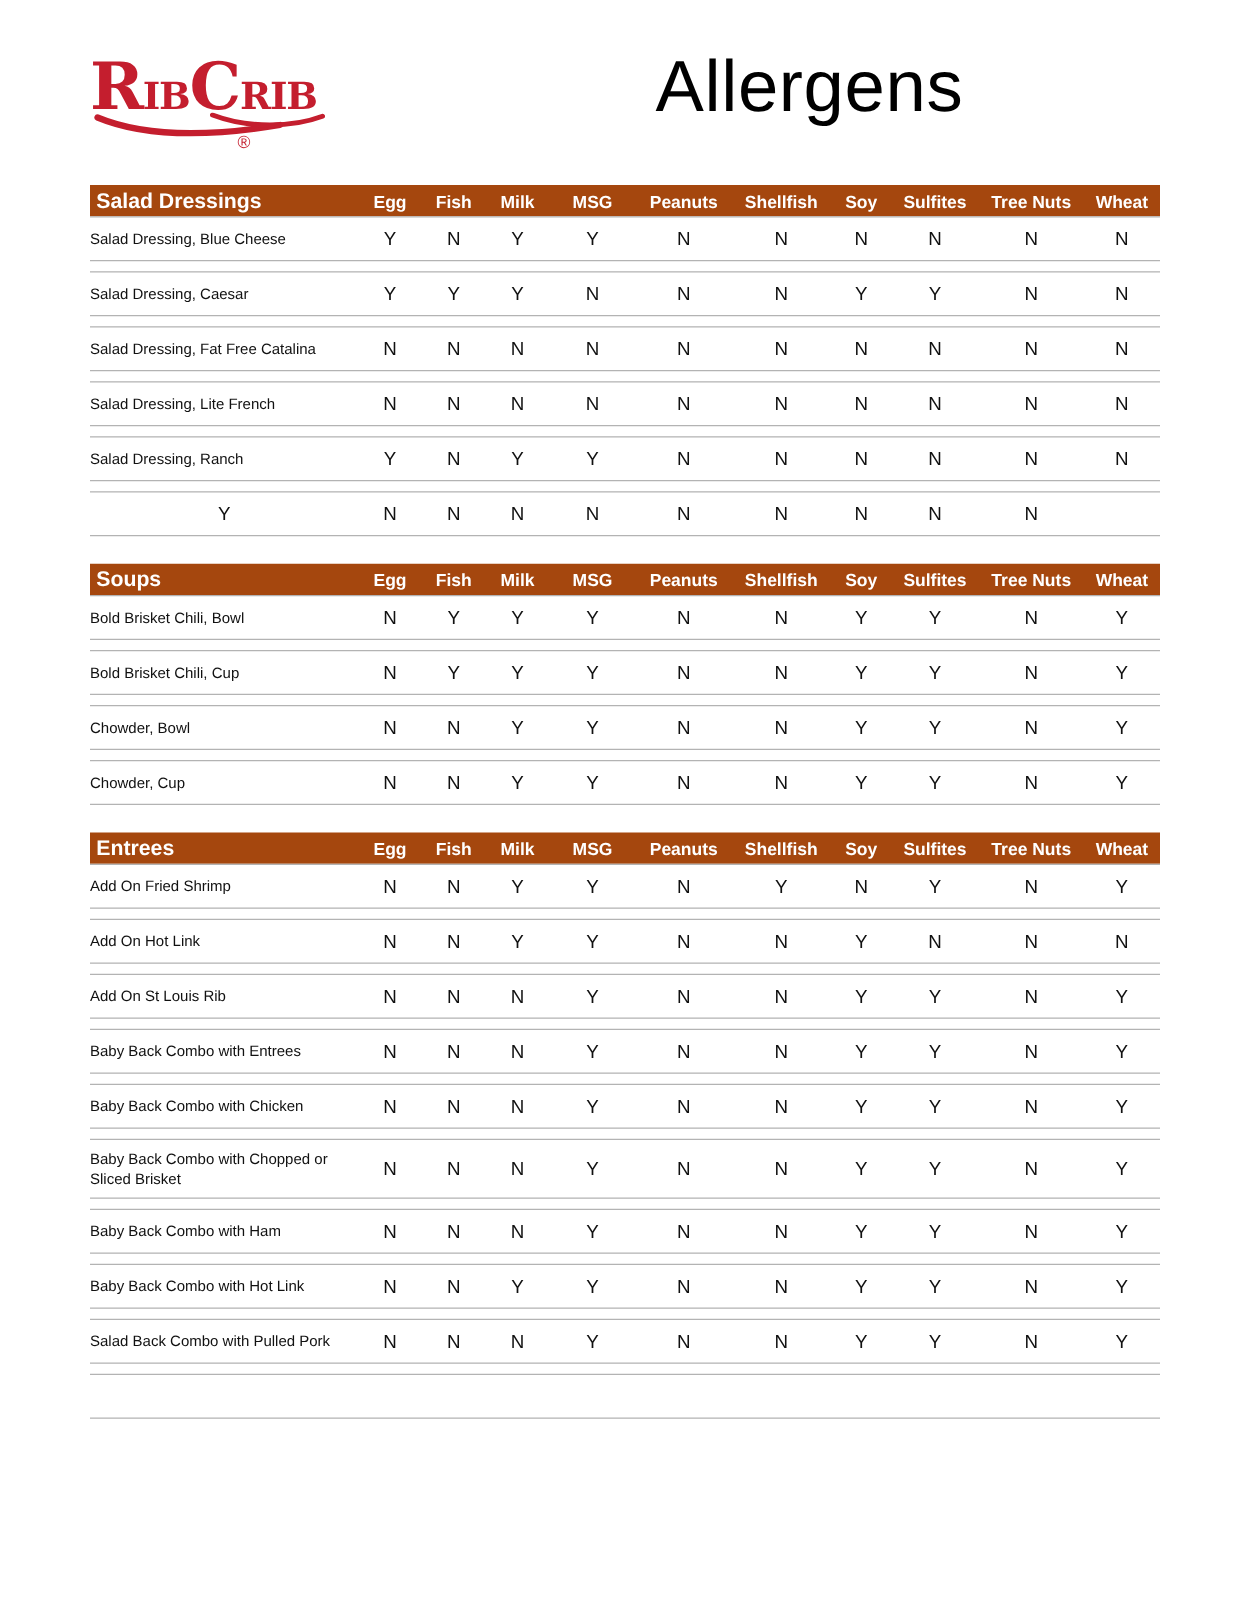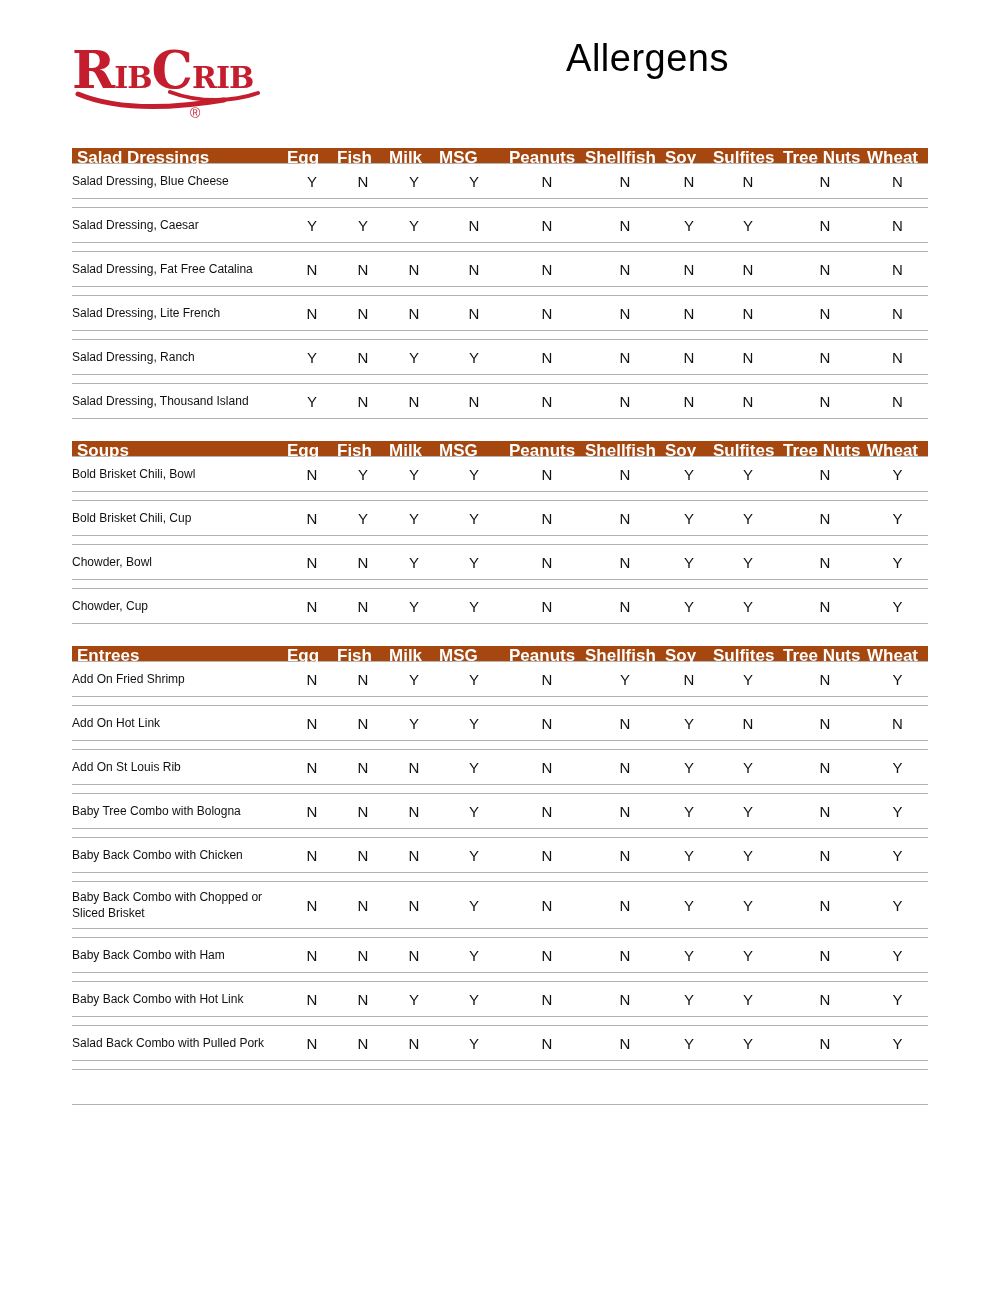--- a/index.html
+++ b/index.html
@@ -44,51 +44,52 @@
     position: absolute;
     left: 118px; top: 68px;
     font-size: 14px;
     font-family: "Liberation Sans", sans-serif;
     font-weight: normal;
   }
   .page-title {
     flex: 1;
     text-align: center;
     padding-left: 80px;
-    font-size: 38px;
+    font-size: 58px;
     font-weight: 400;
     color: #000000;
     letter-spacing: 0.5px;
     line-height: 1.1;
     font-family: "Liberation Sans", sans-serif;
   }
 
   
   .section-header, .table-row {
     display: grid;
     grid-template-columns: 215px 50px 52px 50px 70px 76px 80px 48px 70px 84px 61px;
     align-items: center;
   }
   .allergen-section { margin-bottom: 6px; }
   .allergen-section + .allergen-section { margin-top: 22px; }
 
   .section-header {
     background: #A5470E;
     color: #ffffff;
-    height: 15px;
+    height: 25px;
   }
   .section-title {
     font-size: 17px;
     font-weight: bold;
     padding-left: 5px;
     white-space: nowrap;
   }
   .col-head {
-    font-size: 17px;
+    font-size: 14px;
     font-weight: bold;
+    text-align: center;
     white-space: nowrap;
   }
 
   .table-row {
     border-top: 1px solid #b3b3b3;
     border-bottom: 1px solid #b3b3b3;
     margin-bottom: 8px;
     padding: 7px 0;
     min-height: 36px;
   }
@@ -195,21 +196,20 @@
           <div class="value-cell">Y</div>
           <div class="value-cell">Y</div>
           <div class="value-cell">N</div>
           <div class="value-cell">N</div>
           <div class="value-cell">N</div>
           <div class="value-cell">N</div>
           <div class="value-cell">N</div>
           <div class="value-cell">N</div>
         </div>
         <div class="table-row">
-          <div class="item-name">Salad Dressing, Thousand Island</div>
           <div class="value-cell">Y</div>
           <div class="value-cell">N</div>
           <div class="value-cell">N</div>
           <div class="value-cell">N</div>
           <div class="value-cell">N</div>
           <div class="value-cell">N</div>
           <div class="value-cell">N</div>
           <div class="value-cell">N</div>
           <div class="value-cell">N</div>
           <div class="value-cell">N</div>
@@ -329,21 +329,21 @@
           <div class="value-cell">N</div>
           <div class="value-cell">Y</div>
           <div class="value-cell">N</div>
           <div class="value-cell">N</div>
           <div class="value-cell">Y</div>
           <div class="value-cell">Y</div>
           <div class="value-cell">N</div>
           <div class="value-cell">Y</div>
         </div>
         <div class="table-row">
-          <div class="item-name">Baby Tree Combo with Bologna</div>
+          <div class="item-name">Baby Back Combo with Entrees</div>
           <div class="value-cell">N</div>
           <div class="value-cell">N</div>
           <div class="value-cell">N</div>
           <div class="value-cell">Y</div>
           <div class="value-cell">N</div>
           <div class="value-cell">N</div>
           <div class="value-cell">Y</div>
           <div class="value-cell">Y</div>
           <div class="value-cell">N</div>
           <div class="value-cell">Y</div>

